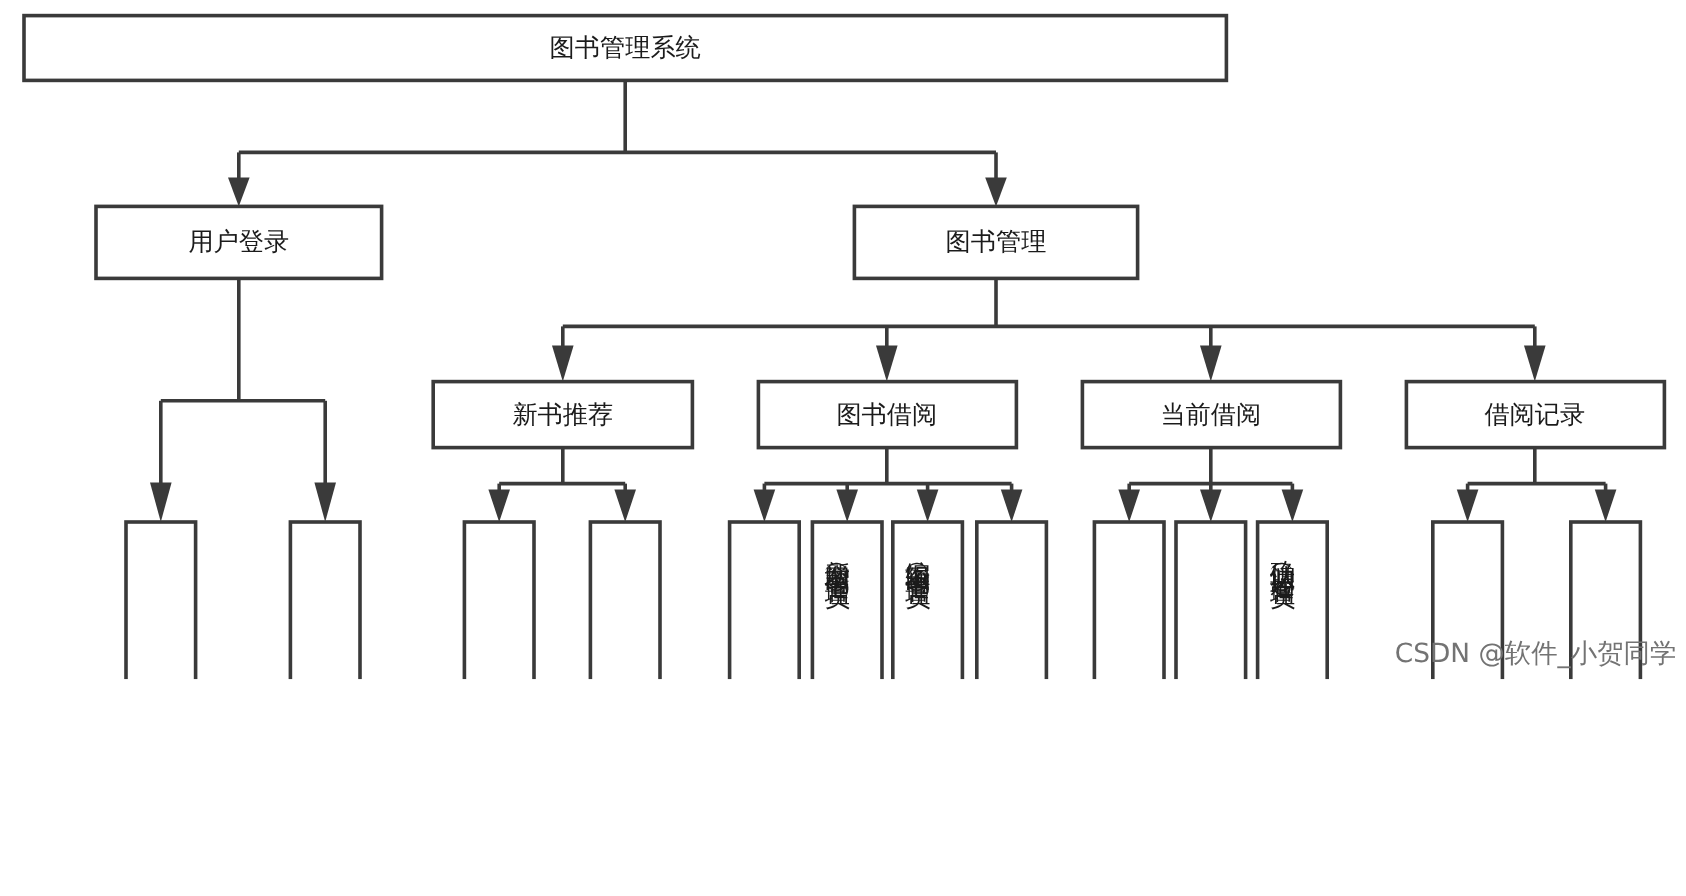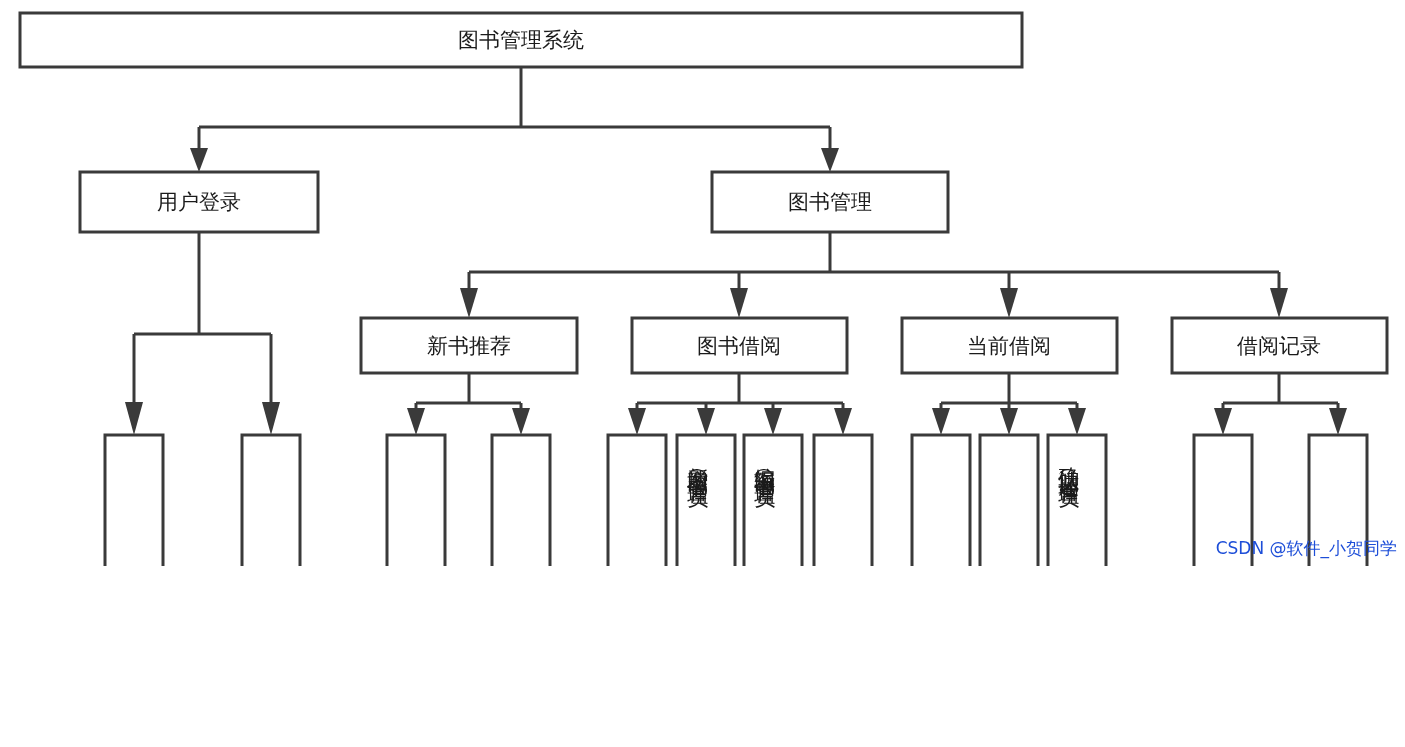--- a/index.html
+++ b/index.html
@@ -54,22 +54,22 @@
     writing-mode: vertical-rl;
     text-orientation: upright;
     text-anchor: middle;
     letter-spacing: 3px;
   }
   .watermark-text {
     position: absolute;
     right: 8px;
     bottom: 6px;
     font-family: "DejaVu Sans", "Liberation Sans", sans-serif;
-    font-size: 17px;
-    color: #1d4ed8;
+    font-size: 22px;
+    color: #737373;
     white-space: nowrap;
     user-select: none;
   }
 </style>
 </head>
 <body>
 
 <div id="diagram-root">
 
   <svg class="diagram-canvas" viewBox="0 0 1405 747" xmlns="http://www.w3.org/2000/svg">

